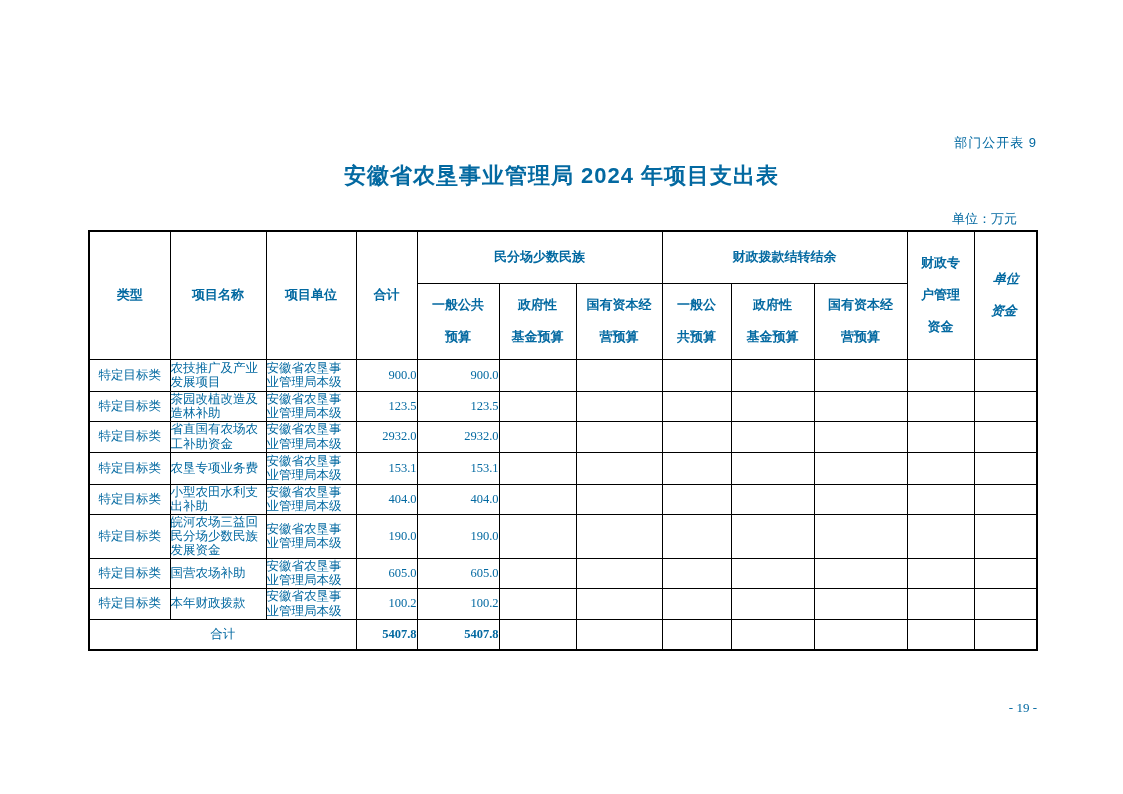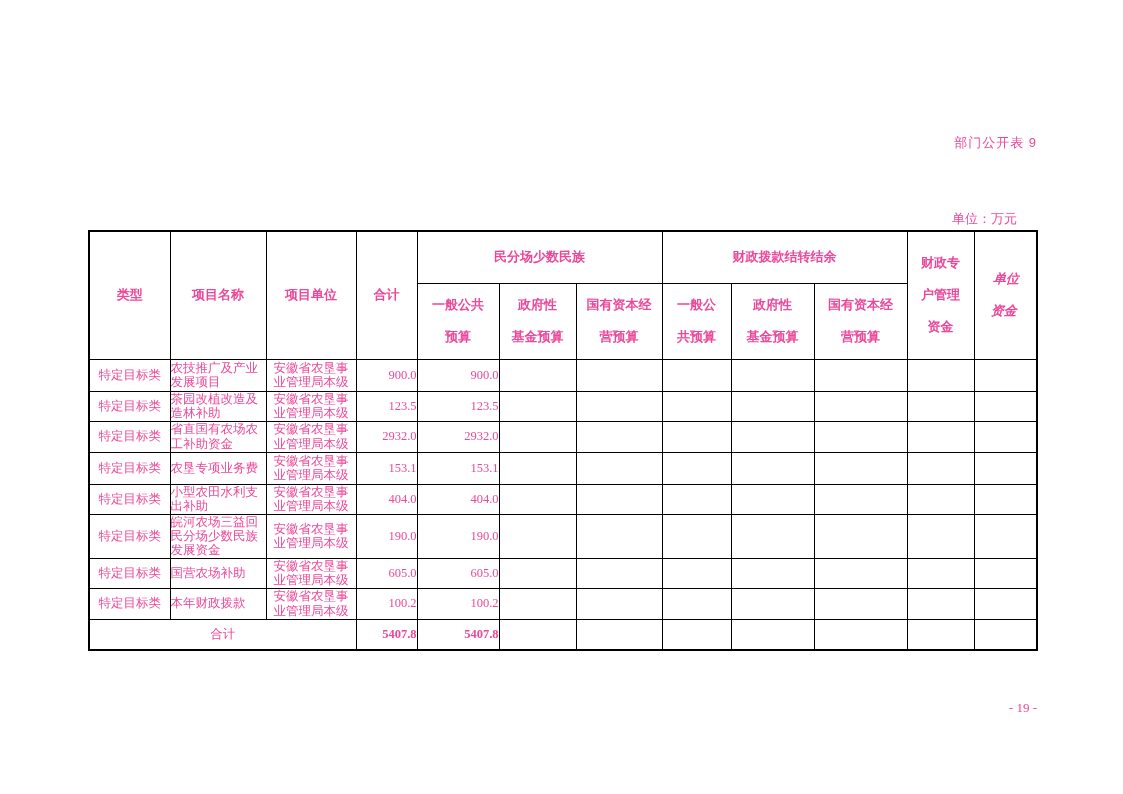--- a/index.html
+++ b/index.html
@@ -4,21 +4,21 @@
 <style>
   * { box-sizing: border-box; }
   html, body { margin: 0; padding: 0; background: #e8e8e8; }
   body { font-family: "Liberation Sans", sans-serif; }
   .page {
     position: relative;
     width: 1123px;
     height: 794px;
     margin: 0 auto;
     background: #ffffff;
-    color: #ec4899;
+    color: #0369a1;
     overflow: hidden;
   }
   .doc-label {
     position: absolute;
     top: 134px;
     right: 86px;
     font-size: 13px;
     letter-spacing: 1px;
   }
   .title {
@@ -59,21 +59,21 @@
     white-space: pre-line;
     line-height: 2.45;
   }
   .budget-table .group-th { line-height: 1.4; }
   .budget-table td {
     font-size: 12.5px;
     white-space: pre-line;
   }
   .c-type { text-align: center; padding-left: 6px; }
   .c-name { text-align: left; padding-left: 6px; line-height: 1.15; }
-  .c-unit { text-align: center; line-height: 1.15; margin-left: 44px; }
+  .c-unit { text-align: left; line-height: 1.15; margin-left: 44px; }
   .c-num {
     text-align: right;
     padding-right: 8px;
     font-family: "Liberation Serif", serif;
     font-size: 13.5px;
   }
   .total-row .c-num { font-weight: bold; padding-left: 9px; }
   .c-total-label { text-align: center; }
   .slant { display: inline-block; font-style: italic; transform: skewX(-4deg); }
   .page-number {
@@ -83,20 +83,21 @@
     font-size: 13px;
     font-family: "Liberation Serif", serif;
   }
 </style>
 </head>
 <body>
 
 <div class="page">
 
   <div class="doc-label">部门公开表 9</div>
+  <h1 class="title">安徽省农垦事业管理局 2024 年项目支出表</h1>
   <div class="unit-note">单位：万元</div>
 
   <table class="budget-table">
     <colgroup>
       <col style="width:81px">
         <col style="width:96px">
         <col style="width:90px">
         <col style="width:61px">
       <col style="width:82px">
         <col style="width:77px">

